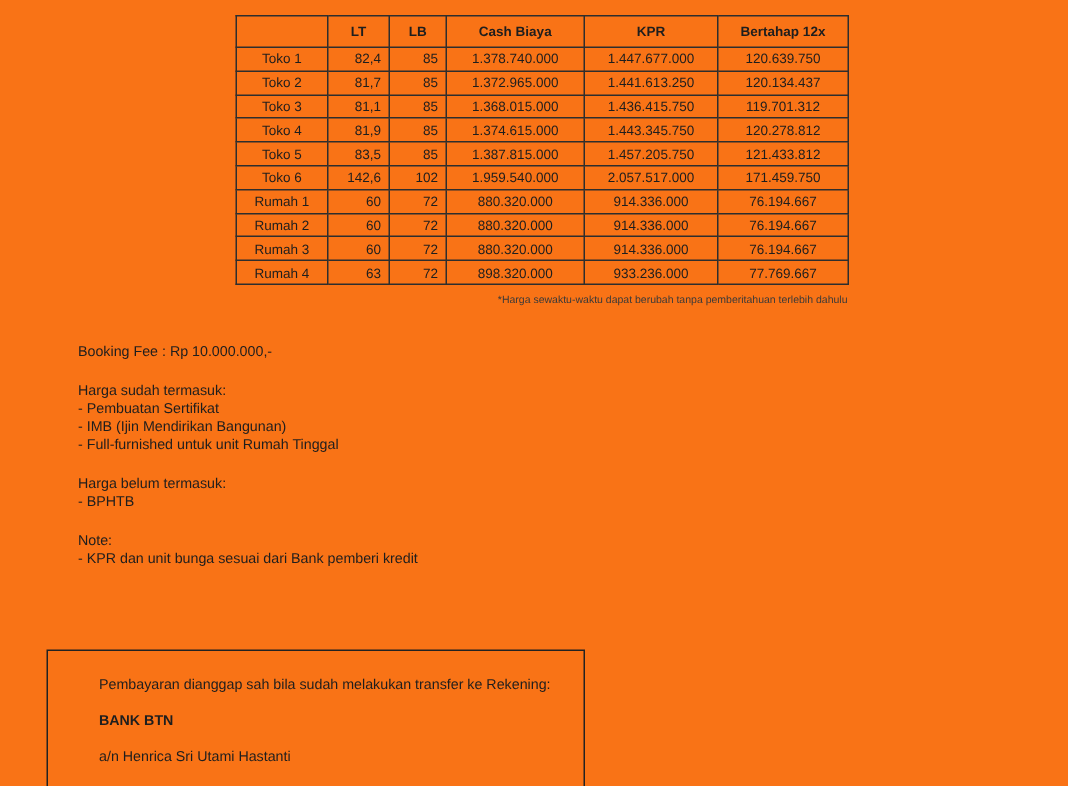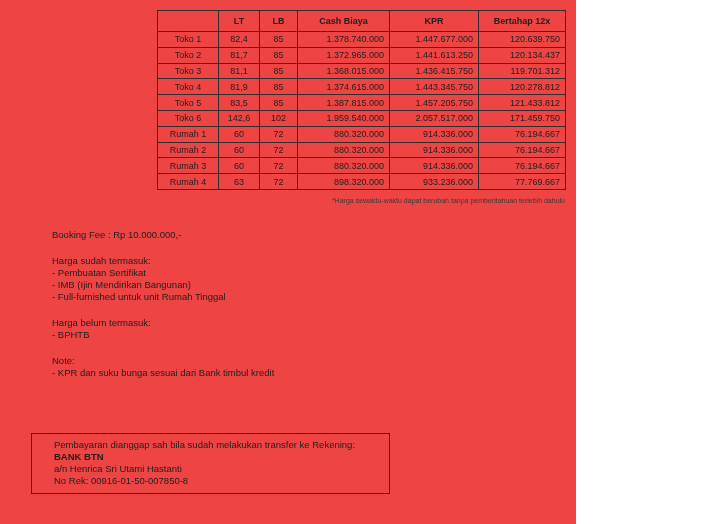--- a/index.html
+++ b/index.html
@@ -1,20 +1,20 @@
 <!DOCTYPE html>
 <html><head>
 <meta charset="utf-8">
 <style>
   html, body { margin: 0; padding: 0; background: #fff; }
   .page {
     position: relative;
-    width: 576px;
+    width: 712px;
     height: 524px;
-    background: #ef4444;
+    background: #f97316;
     font-family: "Liberation Sans", "DejaVu Sans", sans-serif;
     color: #1e1e1e;
     overflow: hidden;
   }
 
   
   table.price-table {
     position: absolute;
     left: 157px;
     top: 10px;
@@ -38,22 +38,22 @@
     text-align: center;
   }
   table.price-table tbody td { height: 14.8px; }
   .col-name  { width: 61px; }
   .col-lt    { width: 41px; }
   .col-lb    { width: 38px; }
   .col-cash  { width: 92px; }
   .col-kpr   { width: 89px; }
   .col-bert  { width: 87px; }
   td.cell-name  { text-align: center; }
-  td.cell-mid   { text-align: center; }
-  td.cell-money { text-align: right; padding-right: 7px; }
+  td.cell-mid   { text-align: right; }
+  td.cell-money { text-align: center; padding-right: 7px; }
 
   .footnote {
     position: absolute;
     left: 157px;
     top: 197px;
     width: 408px;
     text-align: right;
     font-size: 7px;
     color: #3a3a3a;
     letter-spacing: 0;
@@ -74,21 +74,21 @@
   .payment-box {
     position: absolute;
     left: 31px;
     top: 433px;
     width: 343px;
     border: 1.5px solid #222;
     padding: 5px 7px 6px 7px;
     font-size: 9.5px;
     line-height: 12px;
   }
-  .payment-box p { margin: 0; padding-left: 15px; }
+  .payment-box p { margin: 12px; padding-left: 15px; }
   .payment-box p.bold { font-weight: bold; }
 </style>
 </head>
 <body>
 
 <div class="page">
 
   <table class="price-table">
     <colgroup>
       <col class="col-name">
@@ -199,21 +199,21 @@
 
     <p class="sec">Harga sudah termasuk:</p>
     <p>- Pembuatan Sertifikat</p>
     <p>- IMB (Ijin Mendirikan Bangunan)</p>
     <p>- Full-furnished untuk unit Rumah Tinggal</p>
 
     <p class="sec">Harga belum termasuk:</p>
     <p>- BPHTB</p>
 
     <p class="sec">Note:</p>
-    <p>- KPR dan suku bunga sesuai dari Bank timbul kredit</p>
+    <p>- KPR dan unit bunga sesuai dari Bank pemberi kredit</p>
   </div>
 
   <div class="payment-box">
     <p>Pembayaran dianggap sah bila sudah melakukan transfer ke Rekening:</p>
     <p class="bold">BANK BTN</p>
     <p>a/n Henrica Sri Utami Hastanti</p>
     <p>No Rek: 00916-01-50-007850-8</p>
   </div>
 
 </div>

